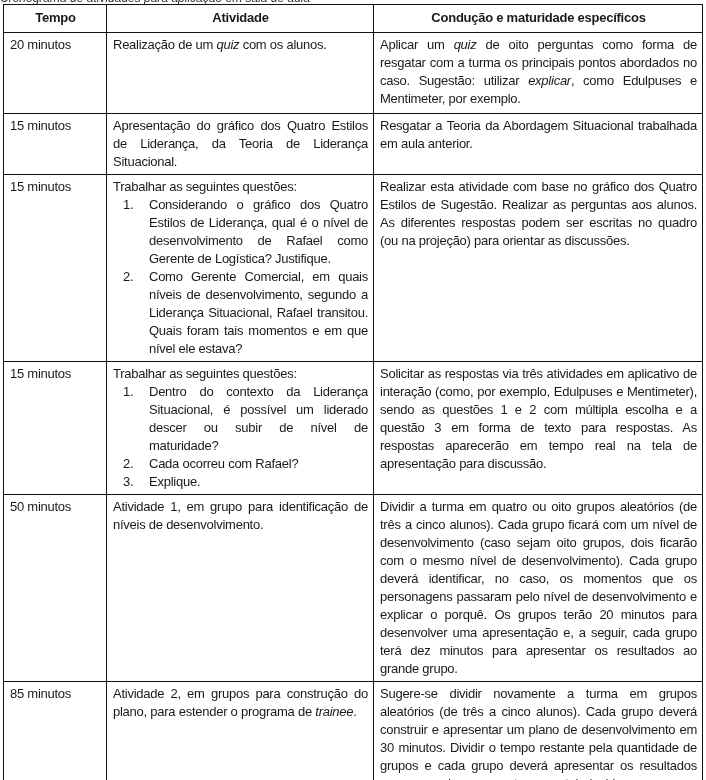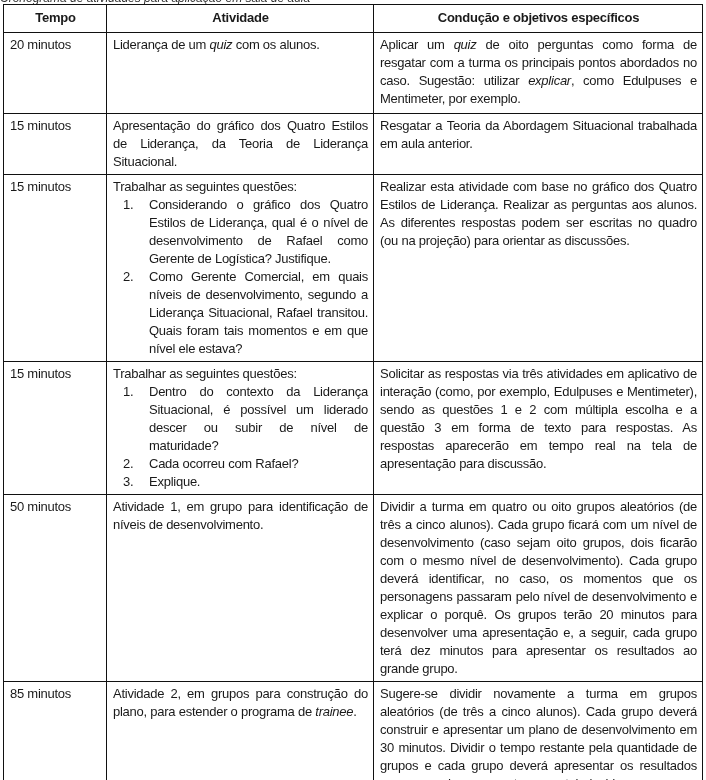--- a/index.html
+++ b/index.html
@@ -84,47 +84,47 @@
 <table class="schedule">
   <colgroup>
     <col class="c1">
       <col class="c2">
       <col class="c3">
   </colgroup>
   <thead>
     <tr>
       <th>Tempo</th>
       <th>Atividade</th>
-      <th>Condução e objetivos específicos</th>
+      <th>Condução e maturidade específicos</th>
     </tr>
   </thead>
   <tbody>
 
     <tr class="r1">
       <td>20 minutos</td>
-      <td><span>Liderança de um </span><em>quiz</em><span> com os alunos.</span></td>
+      <td><span>Realização de um </span><em>quiz</em><span> com os alunos.</span></td>
       <td class="just"><span>Aplicar um </span><em>quiz</em><span> de oito perguntas como forma de resgatar com a turma os principais pontos abordados no caso. Sugestão: utilizar </span><em>explicar</em><span>, como Edulpuses e Mentimeter, por exemplo.</span></td>
     </tr>
 
     <tr class="r2">
       <td>15 minutos</td>
       <td class="just">Apresentação do gráfico dos Quatro Estilos de Liderança, da Teoria de Liderança Situacional.</td>
       <td class="just">Resgatar a Teoria da Abordagem Situacional trabalhada em aula anterior.</td>
     </tr>
 
     <tr class="r3">
       <td>15 minutos</td>
       <td>
         <div>Trabalhar as seguintes questões:</div>
         <ol class="qlist">
           <li><span class="num">1.</span><span>Considerando o gráfico dos Quatro Estilos de Liderança, qual é o nível de desenvolvimento de Rafael como Gerente de Logística? Justifique.</span></li>
           <li><span class="num">2.</span><span>Como Gerente Comercial, em quais níveis de desenvolvimento, segundo a Liderança Situacional, Rafael transitou. Quais foram tais momentos e em que nível ele estava?</span></li>
         </ol>
       </td>
-      <td class="just">Realizar esta atividade com base no gráfico dos Quatro Estilos de Liderança. Realizar as perguntas aos alunos. As diferentes respostas podem ser escritas no quadro (ou na projeção) para orientar as discussões.</td>
+      <td class="just">Realizar esta atividade com base no gráfico dos Quatro Estilos de Sugestão. Realizar as perguntas aos alunos. As diferentes respostas podem ser escritas no quadro (ou na projeção) para orientar as discussões.</td>
     </tr>
 
     <tr class="r4">
       <td>15 minutos</td>
       <td>
         <div>Trabalhar as seguintes questões:</div>
         <ol class="qlist">
           <li><span class="num">1.</span><span>Dentro do contexto da Liderança Situacional, é possível um liderado descer ou subir de nível de maturidade?</span></li>
           <li><span class="num">2.</span><span>Cada ocorreu com Rafael?</span></li>
           <li><span class="num">3.</span><span>Explique.</span></li>

